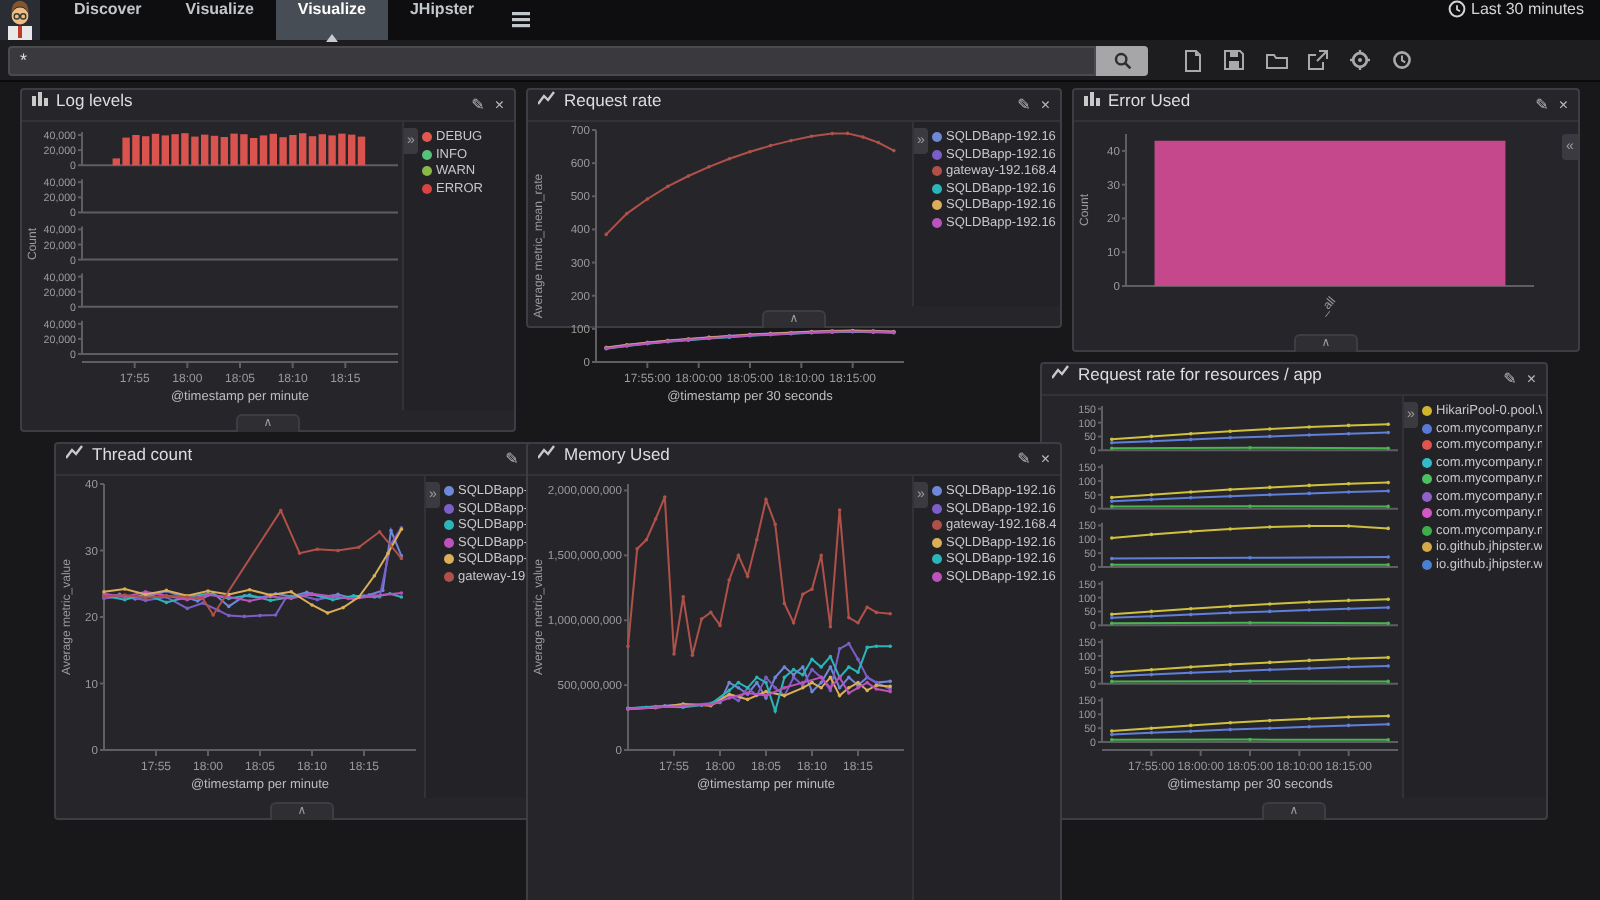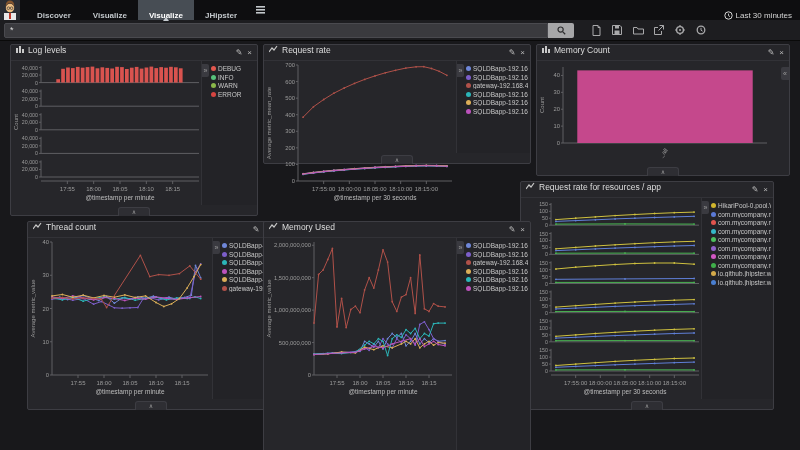--- a/index.html
+++ b/index.html
@@ -4,25 +4,25 @@
 <style>
 *{margin:0;padding:0;box-sizing:border-box}
 html,body{width:800px;height:450px;overflow:hidden}
 body{position:relative;background:#18181b;font-family:"Liberation Sans",sans-serif;color:#ccc}
 
 .navbar{position:absolute;left:0;top:0;width:800px;height:20px;background:#0e0e10;display:flex;align-items:stretch;z-index:5}
 .logo{width:20px;height:20px;background:#23242a;flex:none}
 .brand{display:flex;align-items:center;background:#3d3d3f;padding:0 9px}
 .brand-name{font-size:11px;font-weight:bold;color:#fff;white-space:nowrap}
 .nav-items{display:flex;align-items:stretch;margin-left:6px}
-.nav-item{font-size:8px;font-weight:bold;color:#c2c7cb;padding:0 11px;display:flex;align-items:flex-end;position:relative;cursor:pointer}
+.nav-item{font-size:8px;font-weight:bold;color:#c2c7cb;padding:0 11px;display:flex;align-items:flex-start;position:relative;cursor:pointer}
 .nav-item.active{background:#474d54;color:#fff}
 .nav-item.active::after{content:"";position:absolute;bottom:-1px;left:50%;margin-left:-3px;border-left:3px solid transparent;border-right:3px solid transparent;border-bottom:4px solid #c6cbd0;z-index:6}
 .menu-btn{display:flex;align-items:center;padding:0 8px}
-.nav-right{margin-left:auto;display:flex;align-items:flex-end;gap:3px;padding-right:8px;font-size:8px;color:#d4d4d4;white-space:nowrap}
+.nav-right{margin-left:auto;display:flex;align-items:flex-start;gap:3px;padding-right:8px;font-size:8px;color:#d4d4d4;white-space:nowrap}
 
 .toolbar{position:absolute;left:0;top:20px;width:800px;height:21px;background:#1d1d20;display:flex;align-items:center;border-bottom:1px solid #0a0a0a}
 .dash-tab{width:82px;height:21px;display:flex;align-items:center;padding-left:5px;background:#2a2a2e;font-size:8.5px;font-weight:bold;color:#e6e6e6;cursor:pointer}
 .query-input{margin-left:4px;width:544px;height:15px;background:#3a3a3e;border:1px solid #4a4a4f;border-radius:2px 0 0 2px;color:#ddd;font-size:9px;padding:0 5px;font-family:"Liberation Sans",sans-serif}
 .search-btn{width:26px;height:15px;background:#a6a6a8;border:none;border-radius:0 2px 2px 0;display:flex;align-items:center;justify-content:center;cursor:pointer}
 .tool-icons{display:flex;gap:9px;margin-left:16px;align-items:center}
 .tbtn{width:12px;height:12px;display:flex;align-items:center;justify-content:center;cursor:pointer}
 
 .panel{position:absolute;background:#26262a;border:1px solid #3d3d43;border-radius:2px}
 .phead{height:16px;display:flex;padding:0 5px;gap:4px;border-bottom:1px solid #323237;cursor:move}
@@ -430,21 +430,21 @@
     </div>
 </div>
 
 <div class="panel" style="left:536px;top:44px;width:254px;height:132px">
   <div class="phead">
     <svg width="8" height="8">
         <rect x="0" y="3" width="2" height="5" fill="#c9c9c9"></rect>
         <rect x="3" y="1" width="2" height="7" fill="#c9c9c9"></rect>
         <rect x="6" y="4" width="2" height="4" fill="#c9c9c9"></rect>
       </svg>
-    <span class="ptitle">Memory Count</span>
+    <span class="ptitle">Error Used</span>
     <span class="pacts">
         <span class="pact">✎</span>
         <span class="pact">×</span>
       </span>
   </div>
   <div class="pbody" style="position:relative">
     <svg class="chart" width="240" height="104">
         <line x1="26" y1="82" x2="230" y2="82" stroke="#5f5f63" stroke-width="1"></line>
         <text x="0" y="0" font-size="6" text-anchor="middle" fill="#9b9b9b" transform="translate(7 44) rotate(-90)">Count</text>
         <line x1="26" y1="6" x2="26" y2="82" stroke="#5f5f63"></line>

